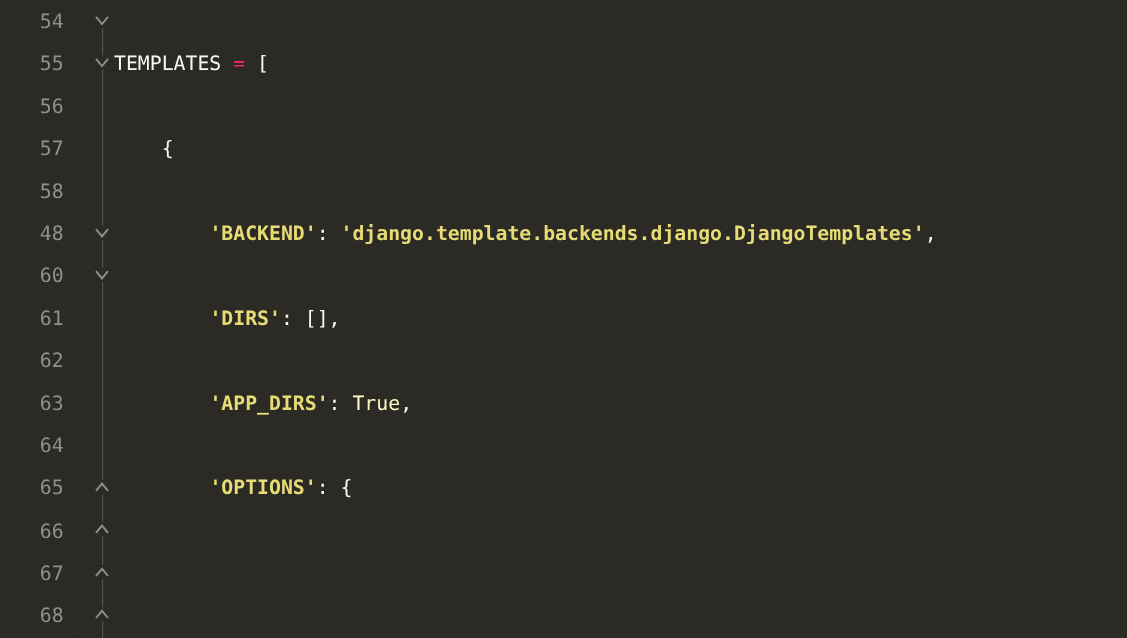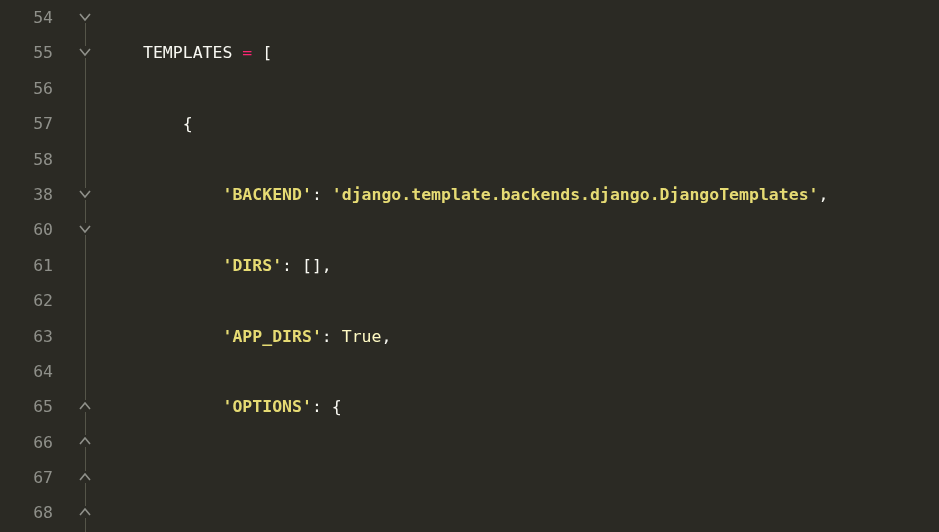--- a/index.html
+++ b/index.html
@@ -46,37 +46,37 @@
     color: #8f908a;
     font-size: 12px;
     line-height: 12px;
     background: #2b2a24;
   }
   .fold-mark svg { display: block; }
   .code {
     flex: 1;
     white-space: pre;
   }
-  .code .row { height: 35.4px; margin-left: 48px; }
+  .code .row { height: 35.4px; }
   .v   { color: #f8f8f2; }        
   .op  { color: #f92672; }        
   .pun { color: #f8f8f2; }        
   .str { color: #e6db74; font-weight: bold; }        
   .key { color: #fef9c3; } 
 </style>
 </head>
 <body>
 
 <div class="gutter">
   <div class="ln">54</div>
   <div class="ln">55</div>
   <div class="ln">56</div>
   <div class="ln">57</div>
   <div class="ln">58</div>
-  <div class="ln">38</div>
+  <div class="ln">48</div>
   <div class="ln">60</div>
   <div class="ln">61</div>
   <div class="ln">62</div>
   <div class="ln">63</div>
   <div class="ln">64</div>
   <div class="ln">65</div>
   <div class="ln">66</div>
   <div class="ln">67</div>
   <div class="ln">68</div>
 </div>

